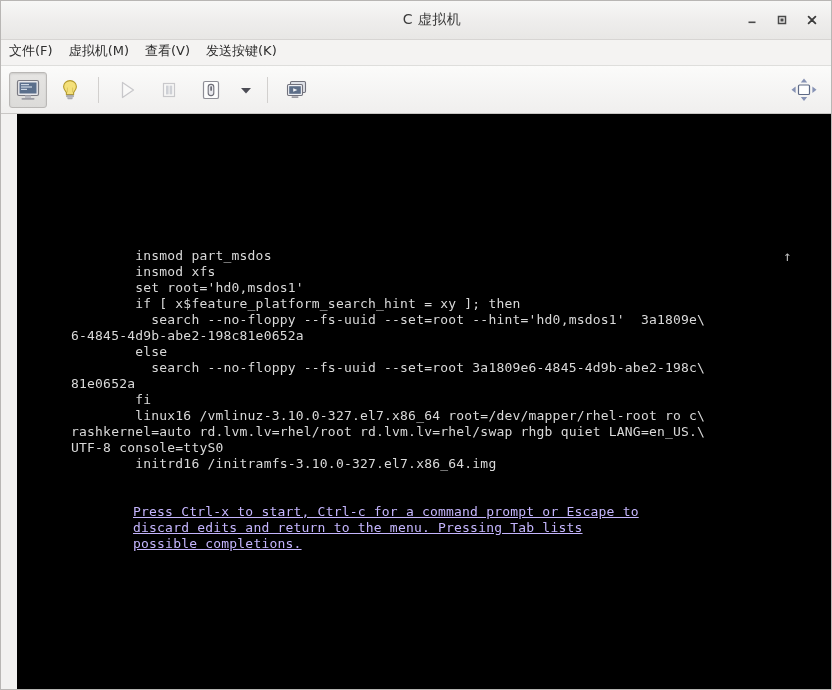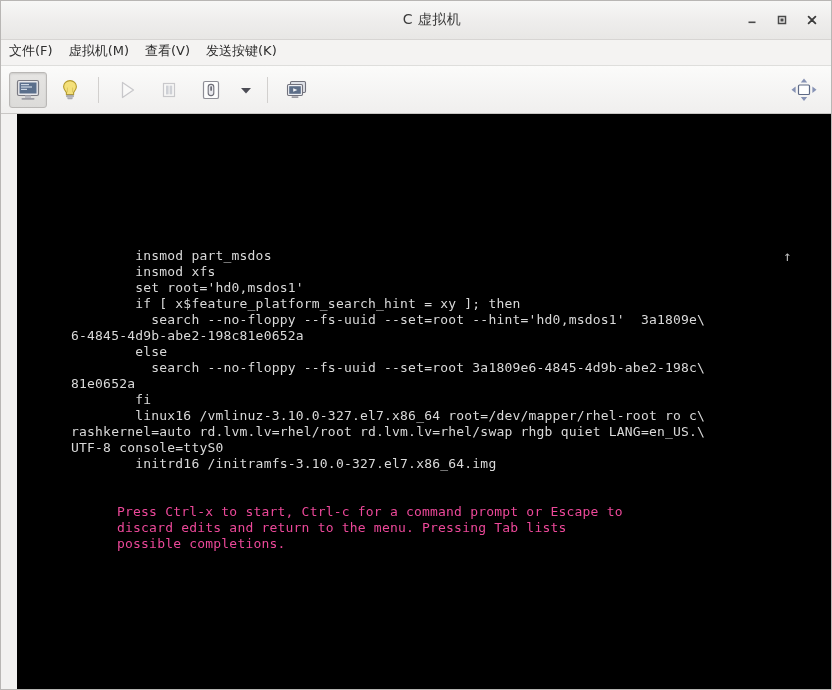--- a/index.html
+++ b/index.html
@@ -144,25 +144,26 @@
   .grub-block {
     position: absolute;
     left: 54px;
     top: 133px;
     white-space: pre;
     color: #d9d9d9;
     letter-spacing: 0.2px;
   }
   .help-block {
     position: absolute;
-    left: 100px;
+    left: 116px;
     top: 389px;
     white-space: pre;
-    color: #ec4899;
+    color: #c4b5fd;
     letter-spacing: 0.2px;
+    text-decoration: underline;
   }
   .scroll-arrow {
     position: absolute;
     left: 766px;
     top: 133px;
     color: #bdbdbd;
     font-size: 14px;
     line-height: 16px;
     font-family: "DejaVu Sans Mono", "Liberation Mono", monospace;
     cursor: pointer;

